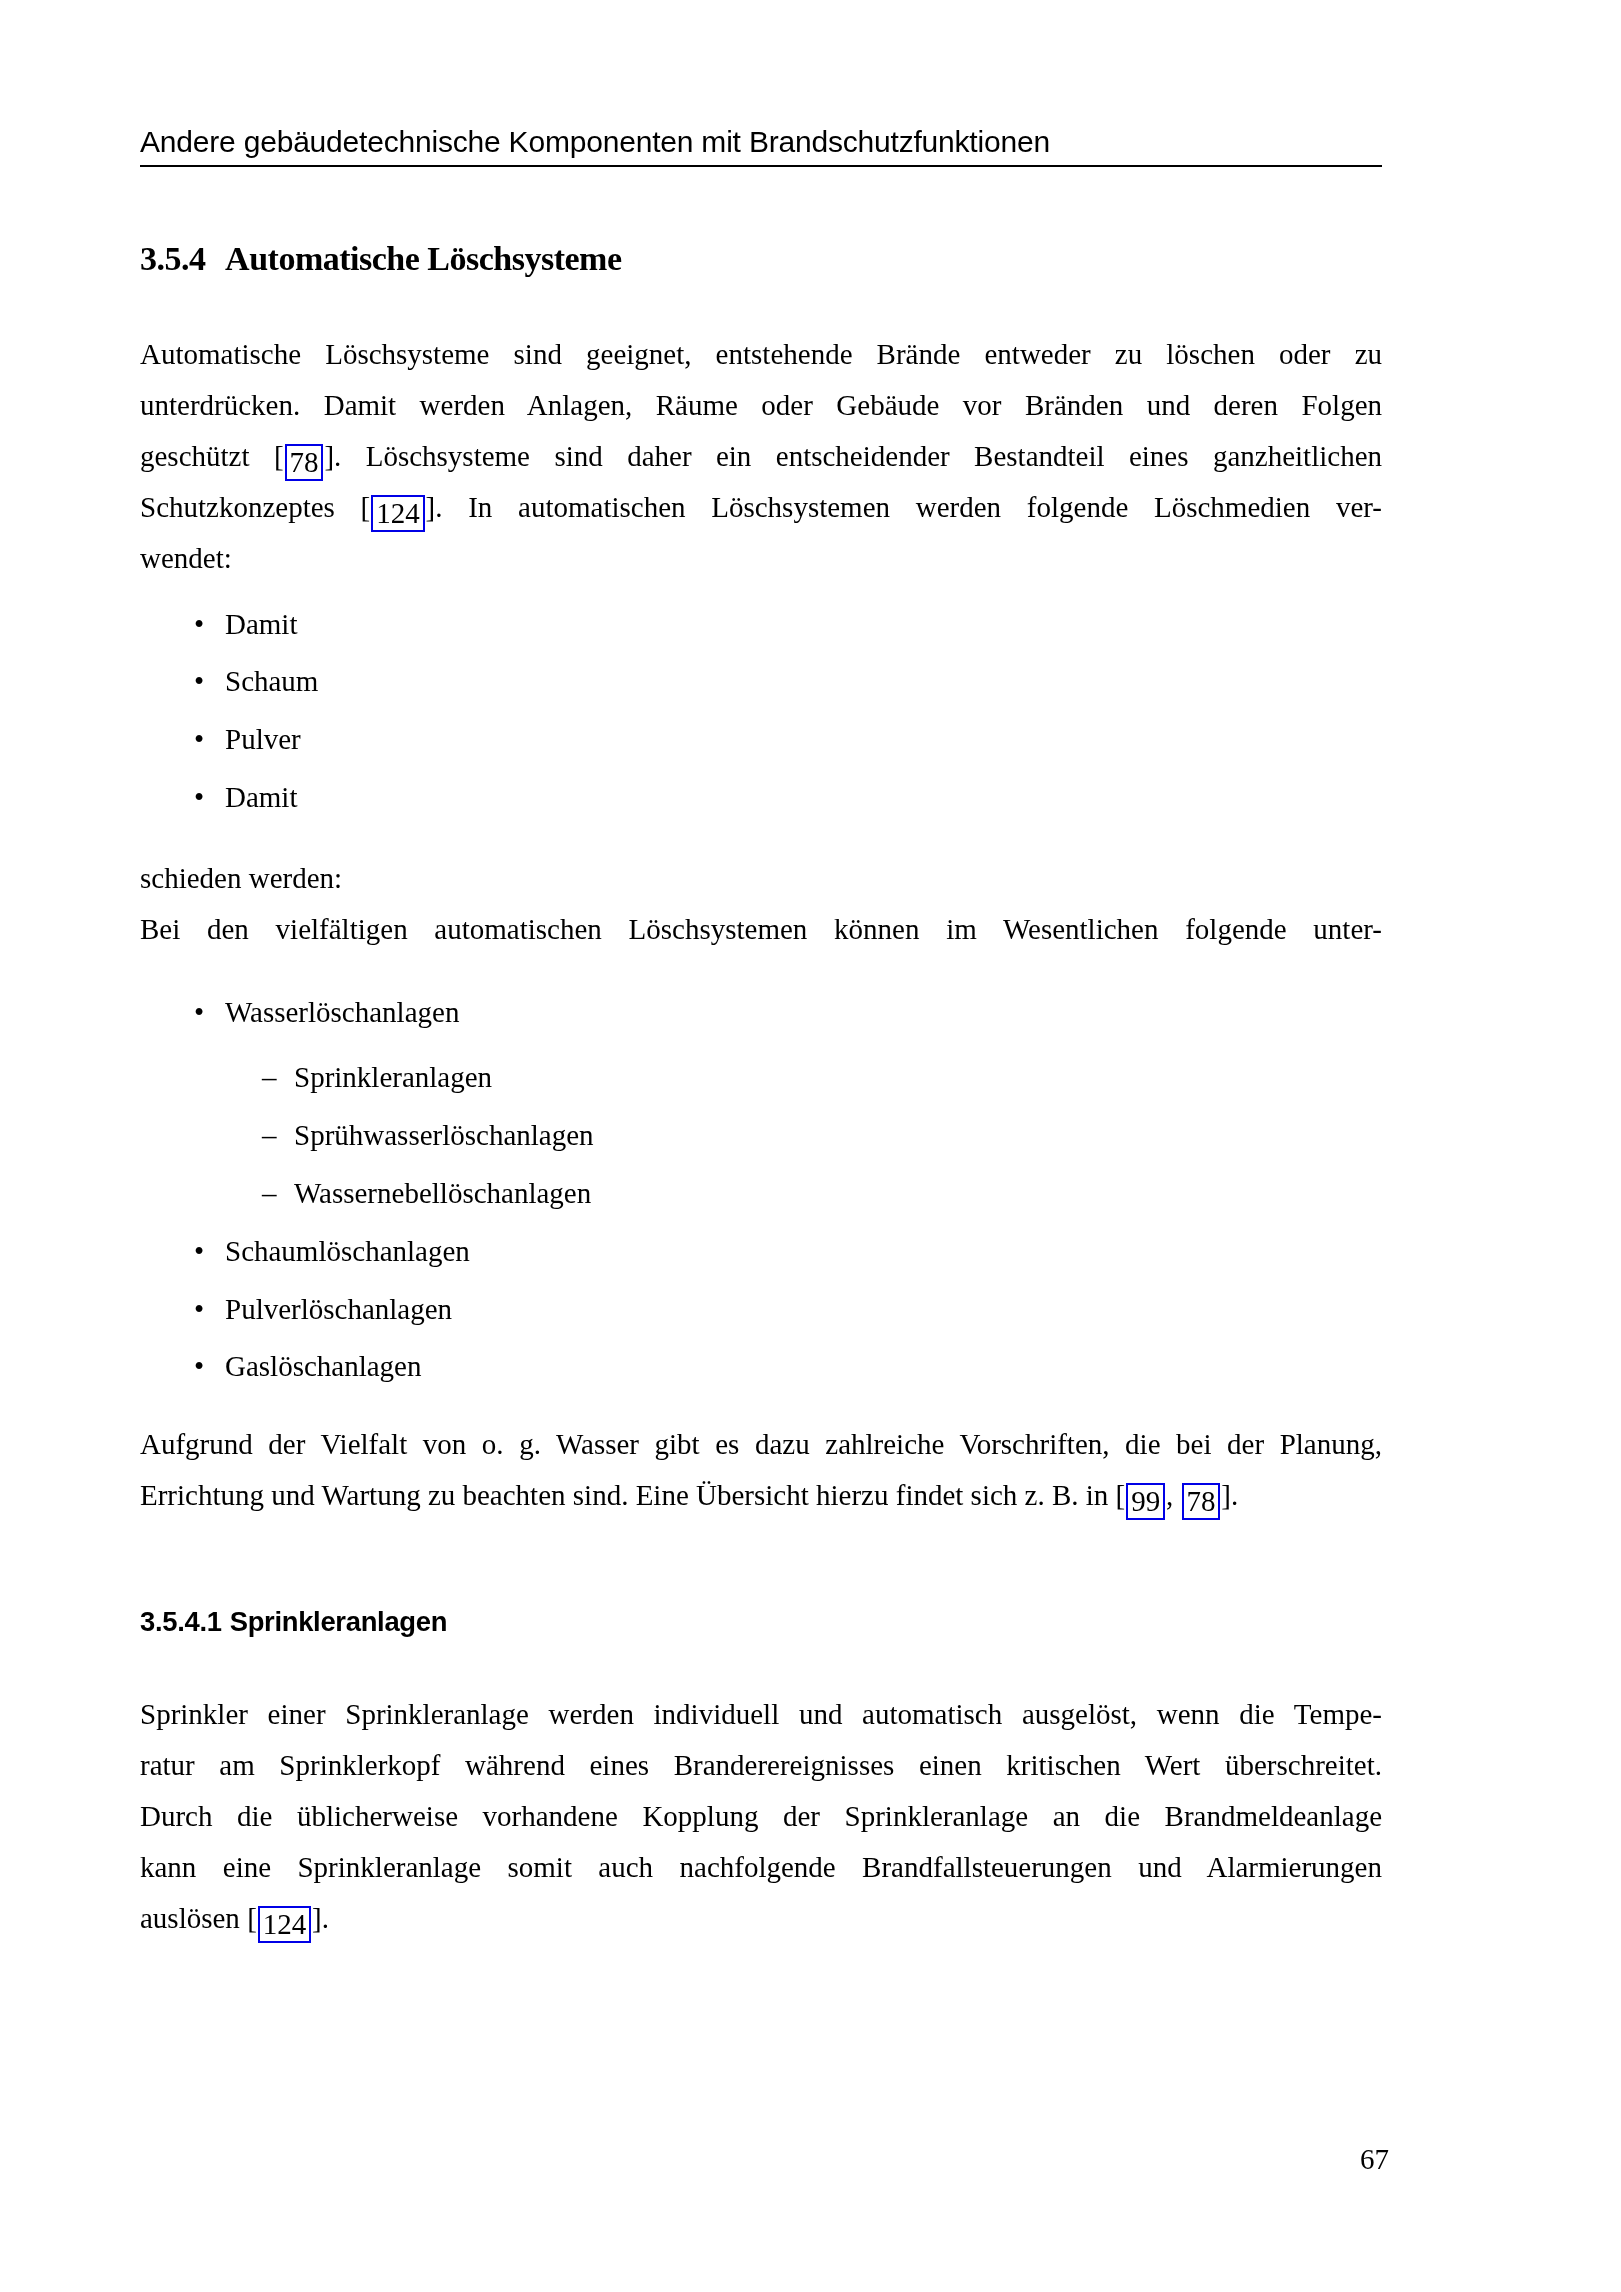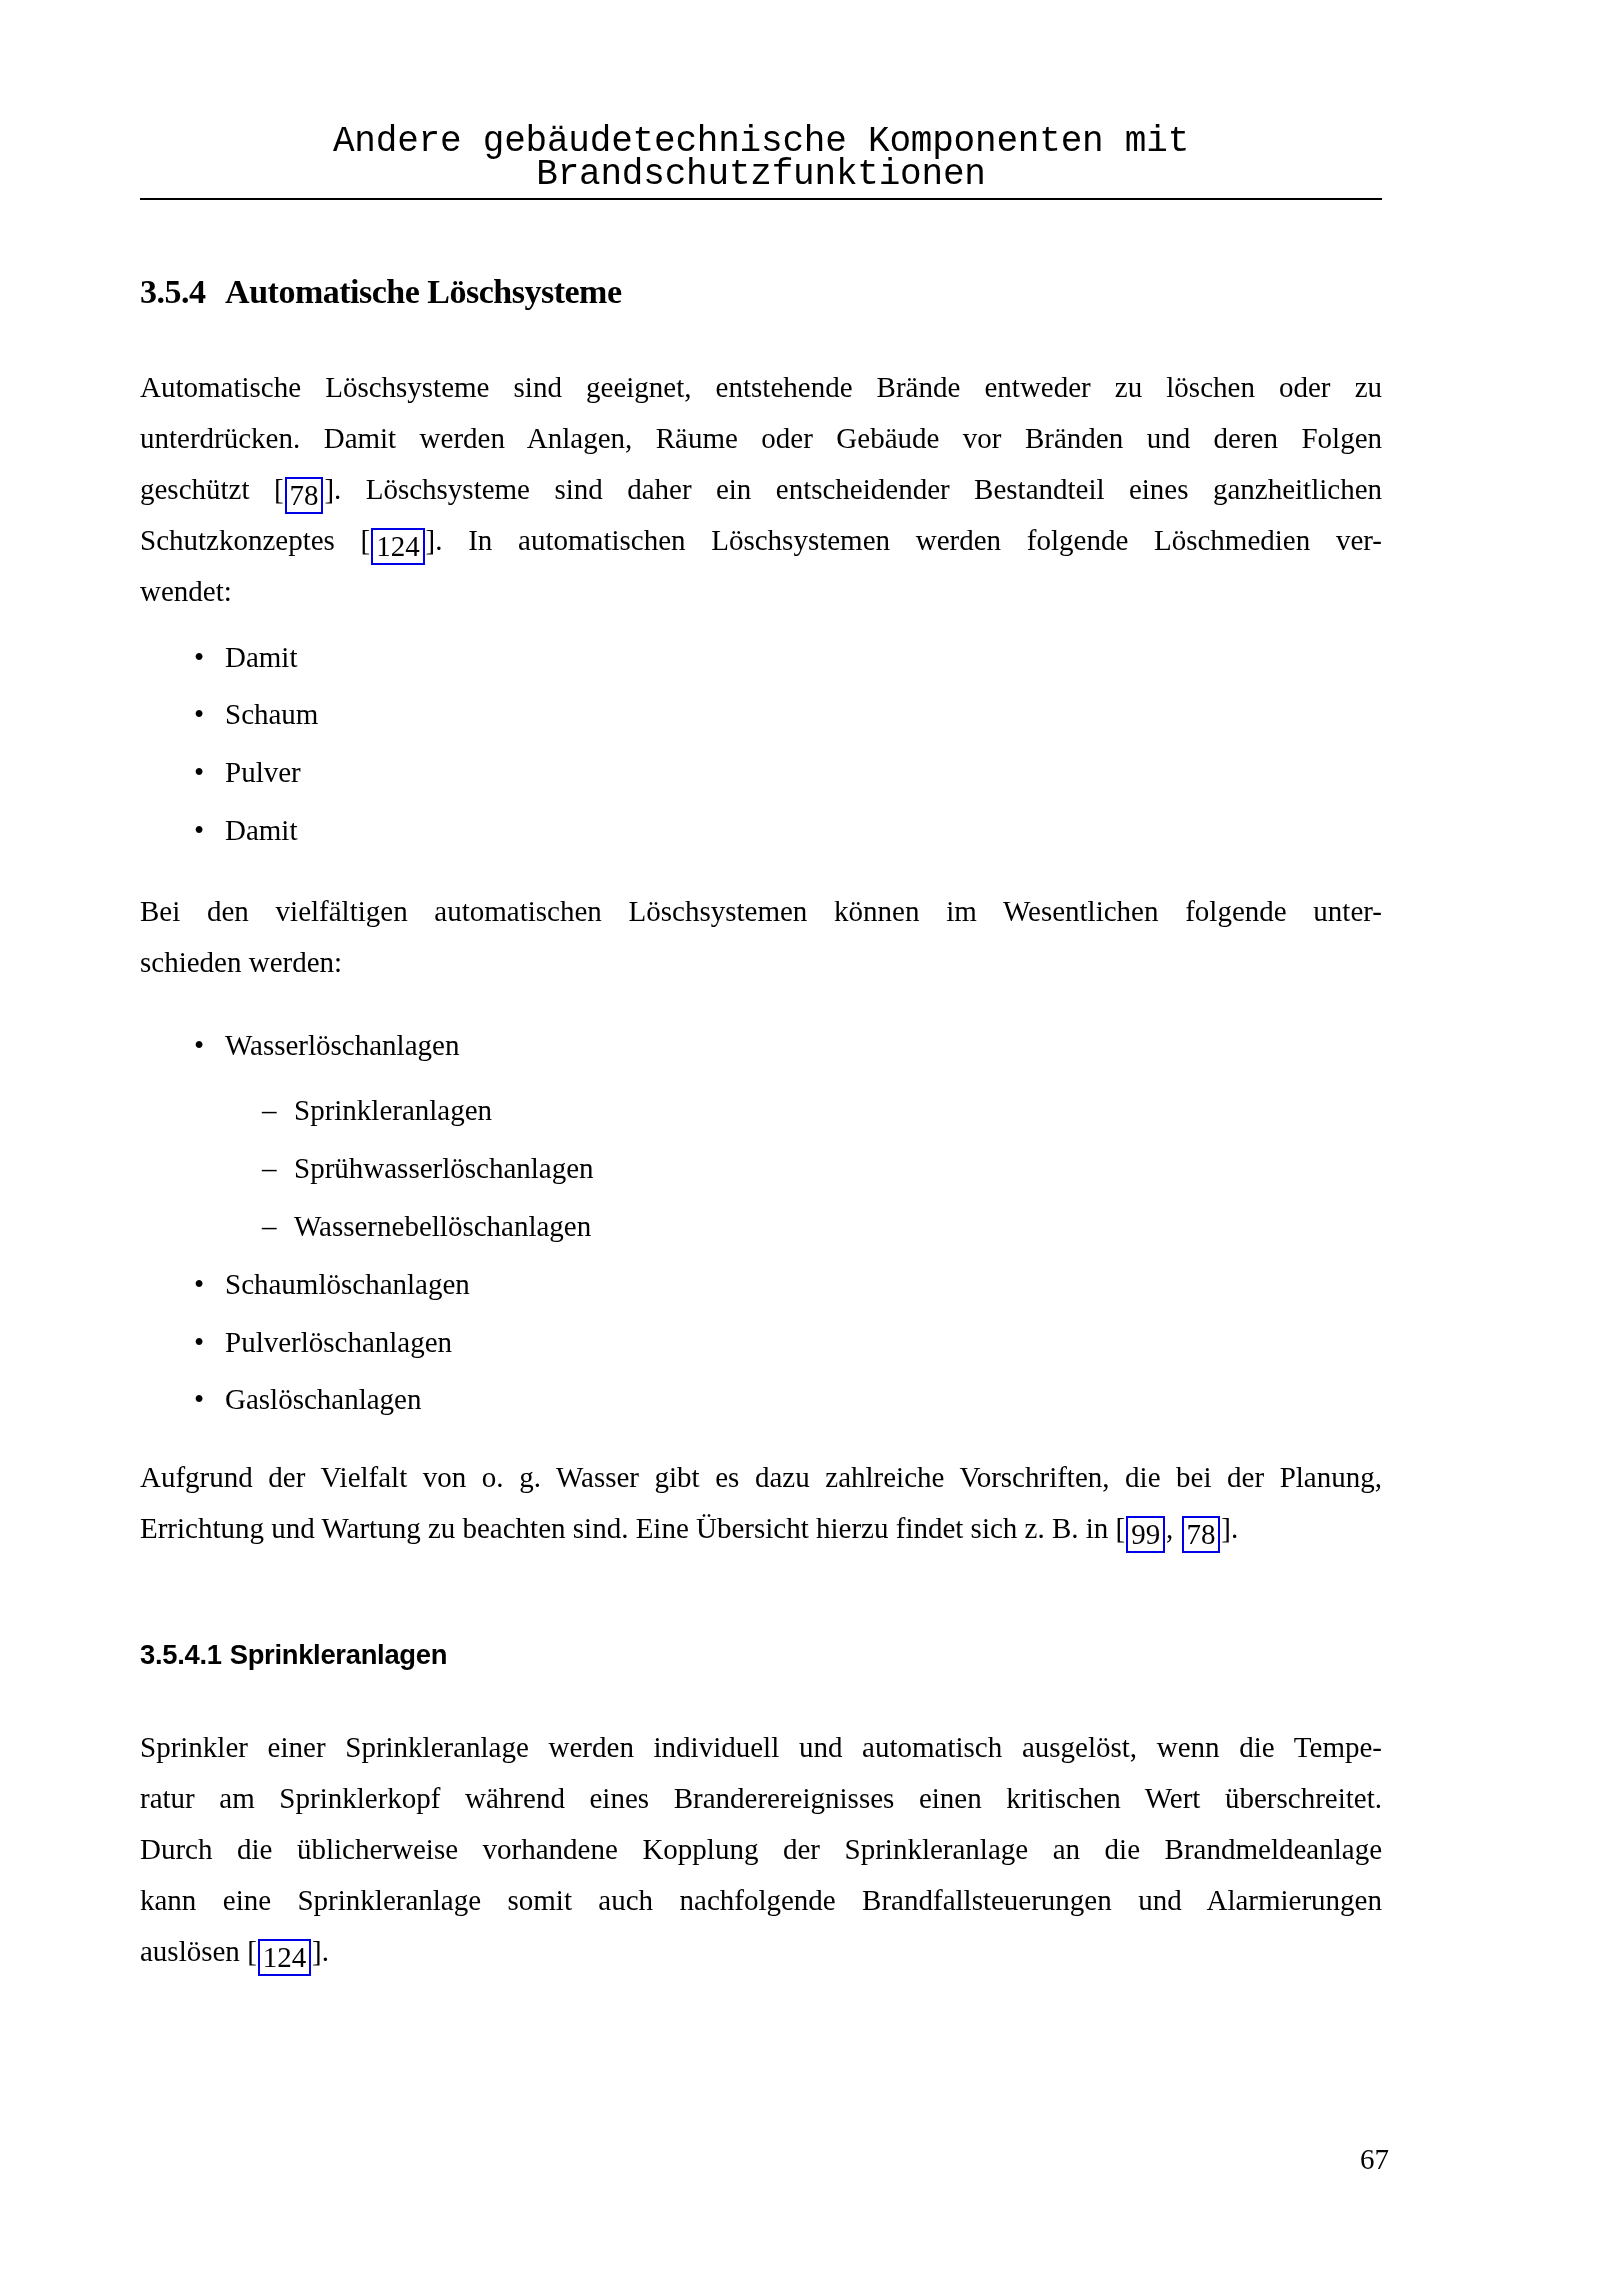--- a/index.html
+++ b/index.html
@@ -6,23 +6,23 @@
   .page{
     position:relative;
     width:1621px;height:2293px;
     background:#ffffff;color:#000000;
     font-family:"Liberation Serif",serif;
     overflow:hidden;
   }
   .content{margin-left:140px;width:1242px;padding-top:125px;}
 
   .runhead{
-    font-family:Liberation Mono, monospace;
-    font-size:36px;line-height:33px;
-    text-align:center;letter-spacing:-0.2px;
+    font-family:Liberation Sans, sans-serif;
+    font-size:30px;line-height:33px;
+    text-align:left;letter-spacing:-0.2px;
   }
   .headrule{height:0;border-top:2px solid #000;margin-top:6.9px;}
 
   h2.sect{
     font-family:Liberation Serif, serif;font-weight:bold;
     font-size:34px;line-height:45px;margin:69px 0 0 0;letter-spacing:-0.5px;
   }
   h2.sect .hnum{margin-right:19.6px;}
   h3.subsect{
     font-family:"Liberation Sans",sans-serif;font-weight:bold;
@@ -85,22 +85,22 @@
       </div>
 
     <div class="list media">
         <div class="item lvl1"><span class="marker">•</span><span>Damit</span></div>
         <div class="item lvl1"><span class="marker">•</span><span>Schaum</span></div>
         <div class="item lvl1"><span class="marker">•</span><span>Pulver</span></div>
         <div class="item lvl1"><span class="marker">•</span><span>Damit</span></div>
       </div>
 
     <div class="para p2">
+        <div class="tline">schieden werden:</div>
         <div class="tline just">Bei den vielfältigen automatischen Löschsystemen können im Wesentlichen folgende unter-</div>
-        <div class="tline">schieden werden:</div>
       </div>
 
     <div class="list systems">
         <div class="item lvl1"><span class="marker">•</span><span>Wasserlöschanlagen</span></div>
         <div class="item lvl2"><span class="marker">–</span><span>Sprinkleranlagen</span></div>
         <div class="item lvl2"><span class="marker">–</span><span>Sprühwasserlöschanlagen</span></div>
         <div class="item lvl2"><span class="marker">–</span><span>Wassernebellöschanlagen</span></div>
         <div class="item lvl1"><span class="marker">•</span><span>Schaumlöschanlagen</span></div>
         <div class="item lvl1"><span class="marker">•</span><span>Pulverlöschanlagen</span></div>
         <div class="item lvl1"><span class="marker">•</span><span>Gaslöschanlagen</span></div>

